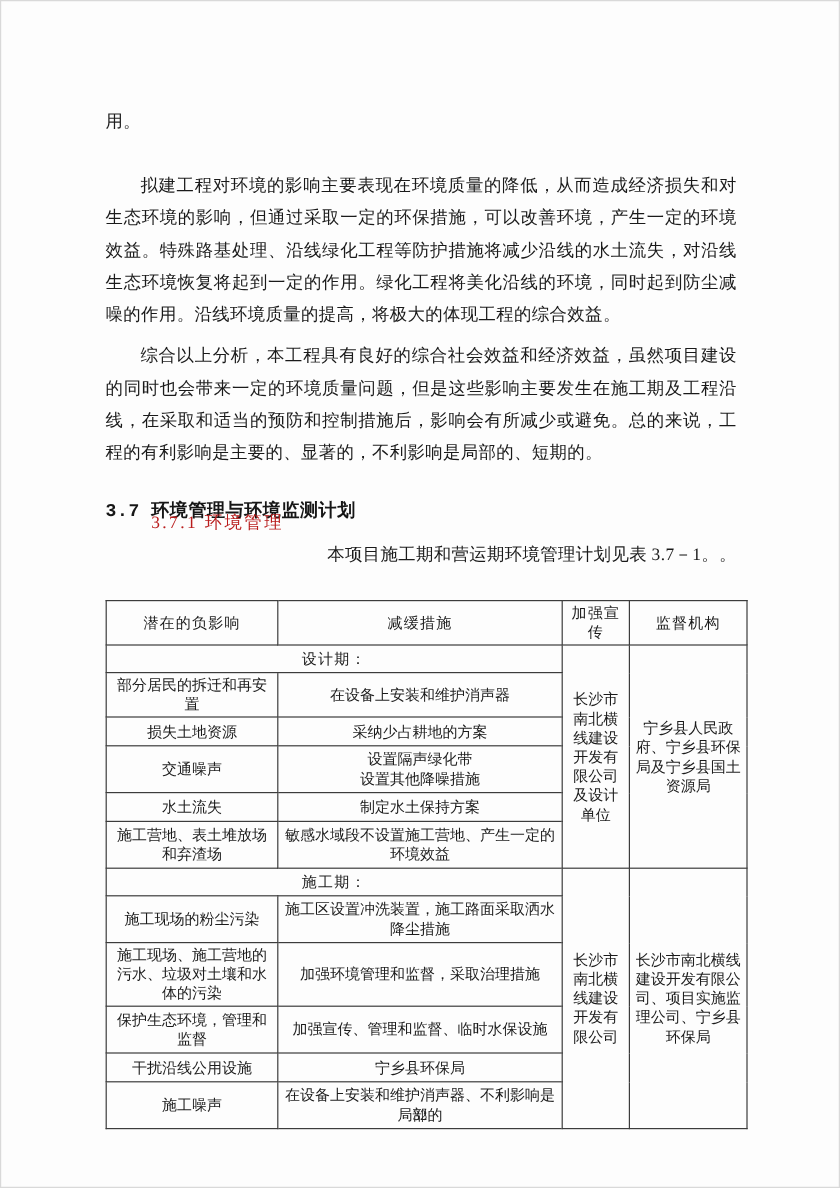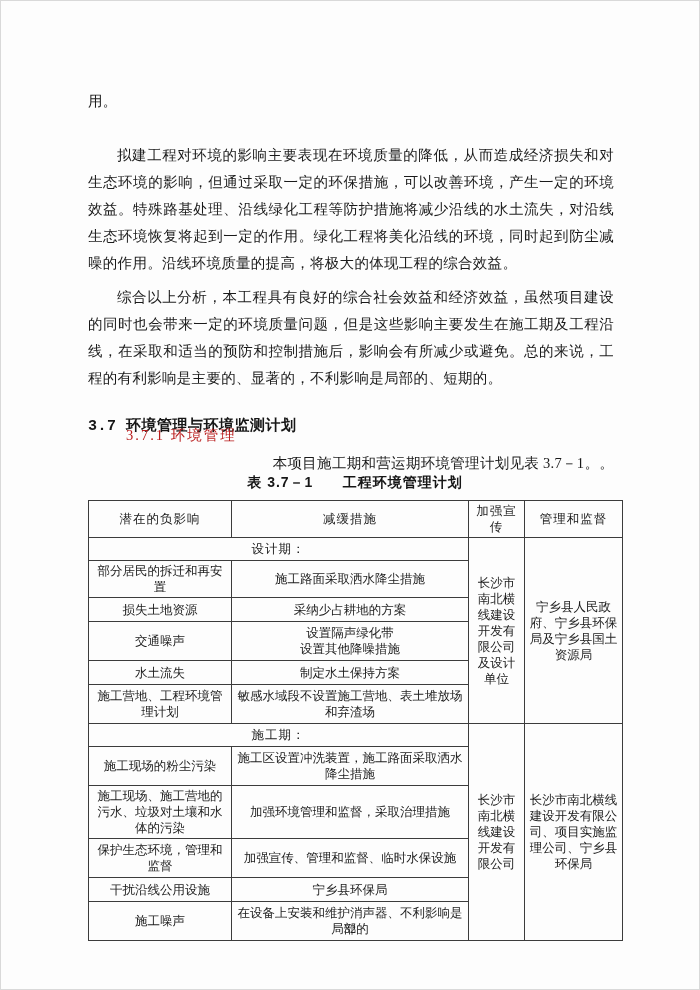--- a/index.html
+++ b/index.html
@@ -103,62 +103,61 @@
   <div class="para p1">拟建工程对环境的影响主要表现在环境质量的降低，从而造成经济损失和对生态环境的影响，但通过采取一定的环保措施，可以改善环境，产生一定的环境效益。特殊路基处理、沿线绿化工程等防护措施将减少沿线的水土流失，对沿线生态环境恢复将起到一定的作用。绿化工程将美化沿线的环境，同时起到防尘减噪的作用。沿线环境质量的提高，将极大的体现工程的综合效益。</div>
 
   <div class="para p2">综合以上分析，本工程具有良好的综合社会效益和经济效益，虽然项目建设的同时也会带来一定的环境质量问题，但是这些影响主要发生在施工期及工程沿线，在采取和适当的预防和控制措施后，影响会有所减少或避免。总的来说，工程的有利影响是主要的、显著的，不利影响是局部的、短期的。</div>
 
   <div class="h-bold h37">3.7 环境管理与环境监测计划</div>
 
   <div class="h371">3.7.1  环境管理</div>
 
   <div class="para p3">本项目施工期和营运期环境管理计划见表 3.7－1。。</div>
 
-  <div class="tbl-caption">表 3.7－1      工程环境管理计划</div>
 
   <table class="env">
     <colgroup>
       <col style="width:143px">
         <col style="width:237px">
         <col style="width:56px">
         <col style="width:98px">
     </colgroup>
     <tbody>
         <tr>
       <th>潜在的负影响</th>
       <th>减缓措施</th>
       <th>加强宣传</th>
-      <th>管理和监督</th>
+      <th>监督机构</th>
     </tr>
 
     <tr>
       <td class="section" colspan="2">设计期：</td>
       <td rowspan="6">长沙市南北横线建设开发有限公司及设计单位</td>
       <td rowspan="6">宁乡县人民政府、宁乡县环保局及宁乡县国土资源局</td>
     </tr>
     <tr class="single">
       <td>部分居民的拆迁和再安置</td>
-      <td>施工路面采取洒水降尘措施</td>
+      <td>在设备上安装和维护消声器</td>
     </tr>
     <tr class="single">
       <td>损失土地资源</td>
       <td>采纳少占耕地的方案</td>
     </tr>
     <tr class="dbl">
       <td>交通噪声</td>
       <td>设置隔声绿化带
 设置其他降噪措施</td>
     </tr>
     <tr class="single">
       <td>水土流失</td>
       <td>制定水土保持方案</td>
     </tr>
     <tr class="dbl">
-      <td class="wrapleft">施工营地、工程环境管理计划</td>
-      <td class="wrapleft">敏感水域段不设置施工营地、表土堆放场和弃渣场</td>
+      <td class="wrapleft">施工营地、表土堆放场和弃渣场</td>
+      <td class="wrapleft">敏感水域段不设置施工营地、产生一定的环境效益</td>
     </tr>
 
     <tr>
       <td class="section" colspan="2">施工期：</td>
       <td rowspan="6">长沙市南北横线建设开发有限公司</td>
       <td rowspan="6">长沙市南北横线建设开发有限公司、项目实施监理公司、宁乡县环保局</td>
     </tr>
     <tr class="dbl">
       <td>施工现场的粉尘污染</td>
       <td>施工区设置冲洗装置，施工路面采取洒水降尘措施</td>

